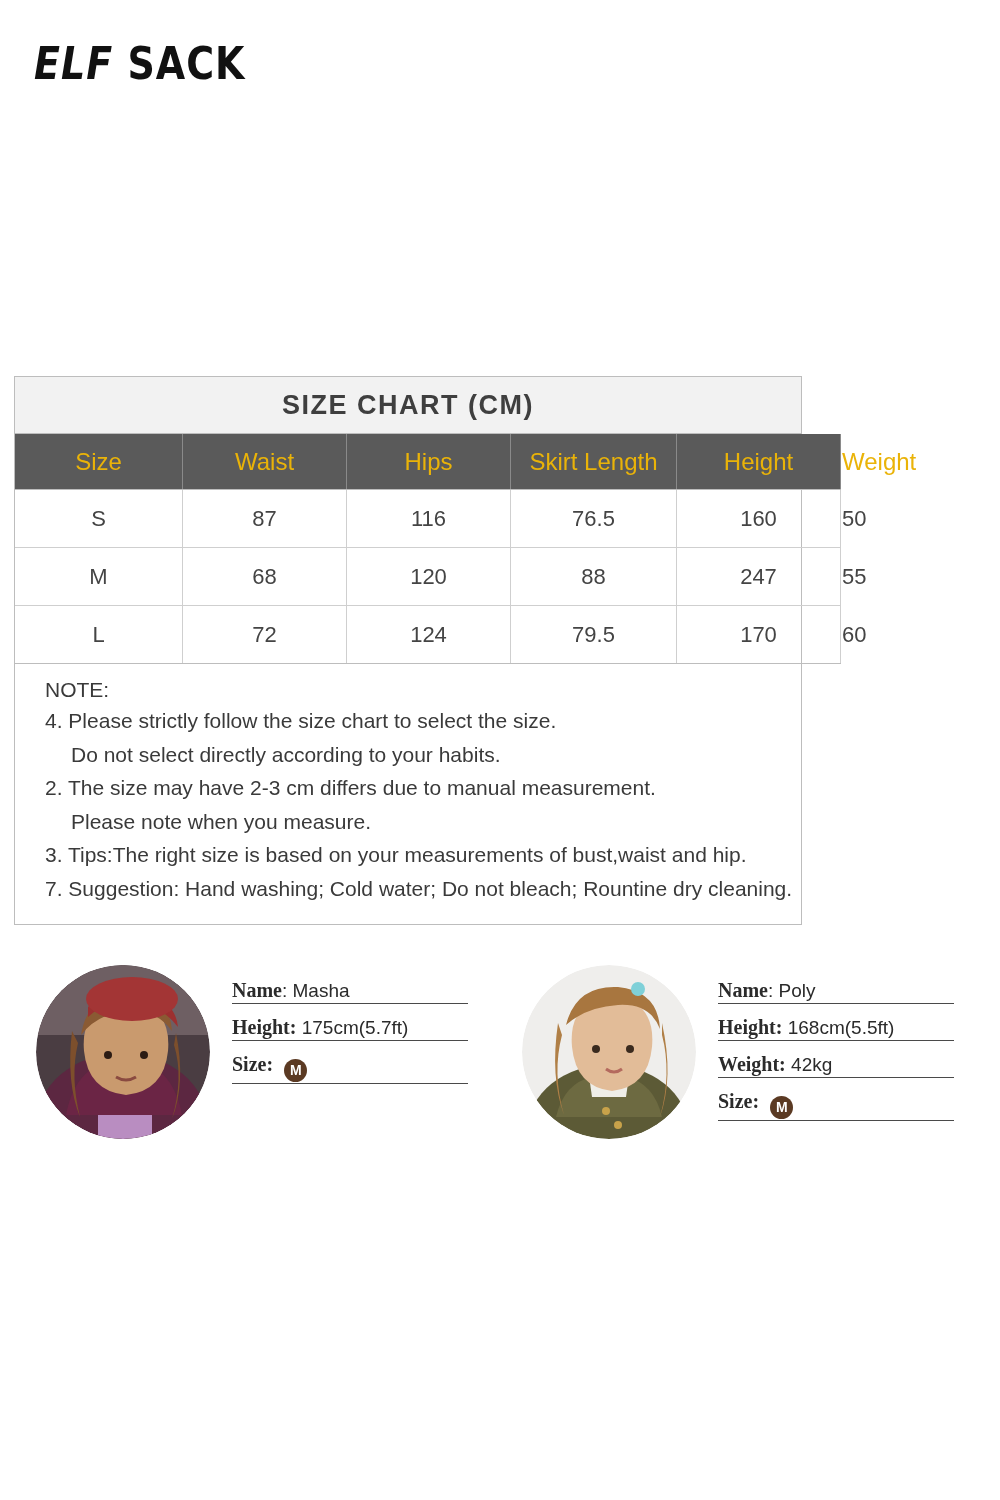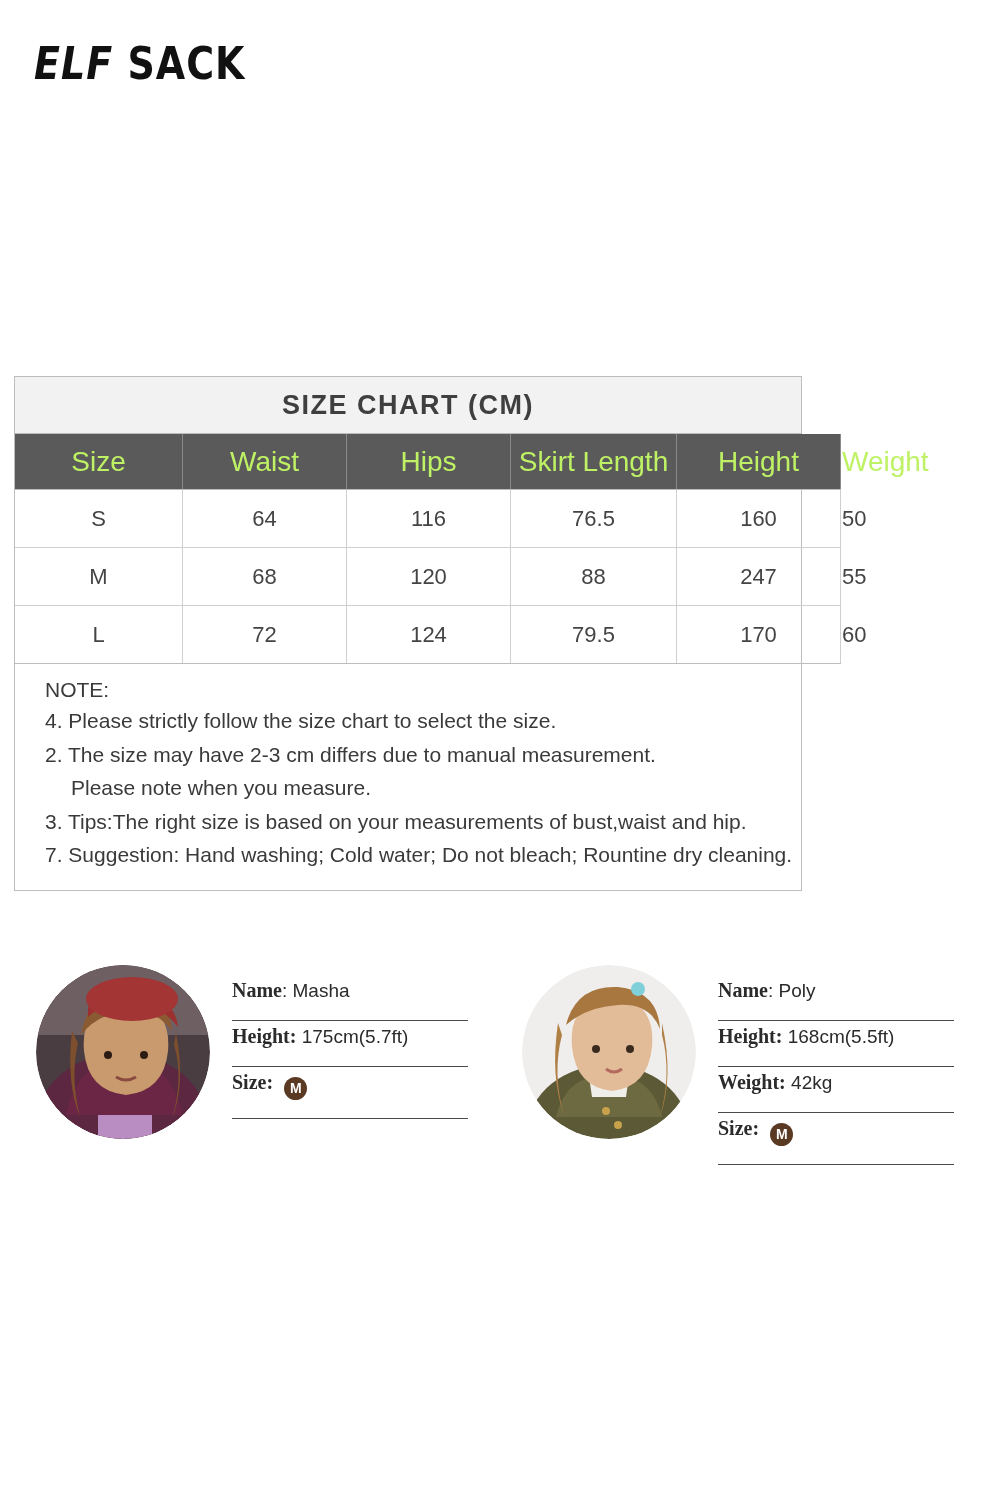--- a/index.html
+++ b/index.html
@@ -51,22 +51,22 @@
     background: #f2f2f2;
     border-bottom: 1px solid #bdbdbd;
   }
   table.size-table {
     width: 100%;
     border-collapse: collapse;
     table-layout: fixed;
   }
   table.size-table th {
     background: #5a5a5a;
-    color: #bef264;
-    font-size: 28px;
+    color: #eab308;
+    font-size: 24px;
     font-weight: normal;
     height: 53px;
     border-right: 1px solid #8a8a8a;
     border-bottom: 1px solid #bdbdbd;
   }
   table.size-table th:last-child { border-right: none; }
   table.size-table td {
     font-size: 22px;
     color: #444444;
     height: 55px;
@@ -118,22 +118,22 @@
     position: relative;
   }
   .avatar svg { display: block; }
   .model-info {
     margin-left: 22px;
     margin-top: 14px;
     width: 236px;
   }
   .info-row {
     border-bottom: 1px solid #4a4a4a;
-    padding-bottom: 18px;
-    margin-bottom: 4px;
+    padding-bottom: 1px;
+    margin-bottom: 12px;
     font-size: 19px;
     color: #2b2b2b;
     white-space: nowrap;
   }
   .info-row .k {
     font-family: "Liberation Serif", serif;
     font-weight: bold;
     font-size: 20px;
   }
   .info-row .v { font-size: 19px; }
@@ -170,21 +170,21 @@
         <th style="width:161px">Waist</th>
         <th style="width:161px">Hips</th>
         <th style="width:163px">Skirt Length</th>
         <th style="width:161px">Height</th>
         <th>Weight</th>
       </tr>
     </thead>
     <tbody>
       <tr>
         <td>S</td>
-        <td>64</td>
+        <td>87</td>
         <td>116</td>
         <td>76.5</td>
         <td>160</td>
         <td>50</td>
       </tr>
       <tr>
         <td>M</td>
         <td>68</td>
         <td>120</td>
         <td>88</td>
@@ -198,20 +198,21 @@
         <td>79.5</td>
         <td>170</td>
         <td>60</td>
       </tr>
     </tbody>
   </table>
 
   <div class="note-box">
     <div class="note-head">NOTE:</div>
     <div class="note-line">4. Please strictly follow the size chart to select the size.</div>
+    <div class="note-line indent">Do not select directly according to your habits.</div>
     <div class="note-line">2. The size may have 2-3 cm differs due to manual measurement.</div>
     <div class="note-line indent">Please note when you measure.</div>
     <div class="note-line">3. Tips:The right size is based on your measurements of bust,waist and hip.</div>
     <div class="note-line">7. Suggestion: Hand washing; Cold water; Do not bleach; Rountine dry cleaning.</div>
   </div>
 </div>
 
 <div class="models">
 
   <div class="model-card">

